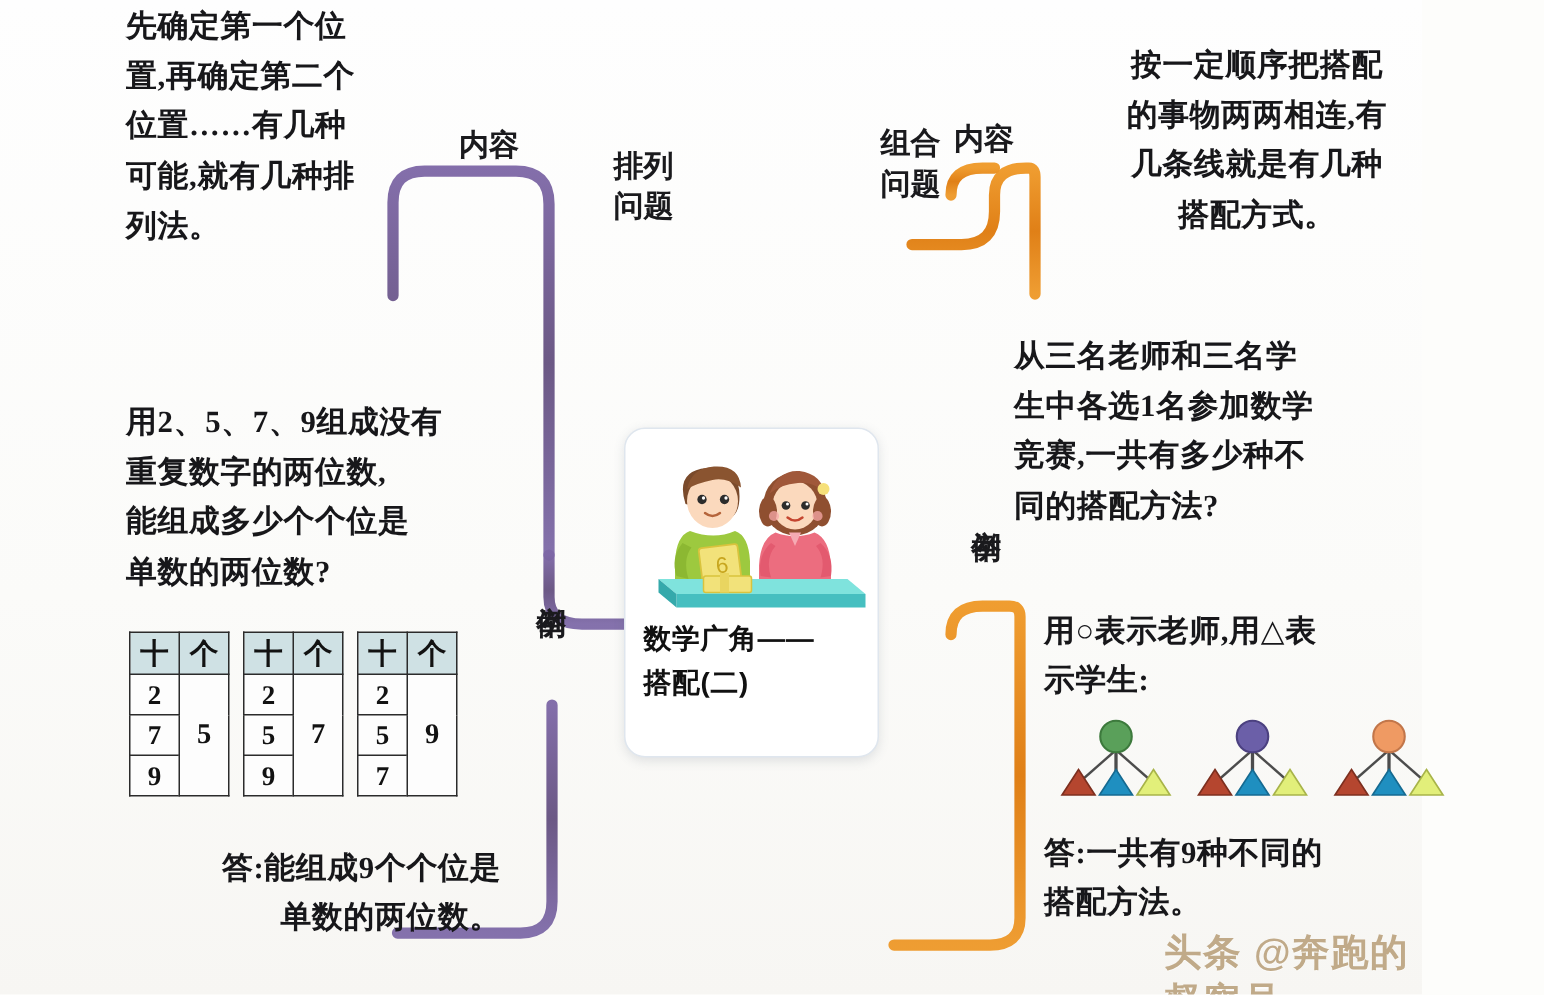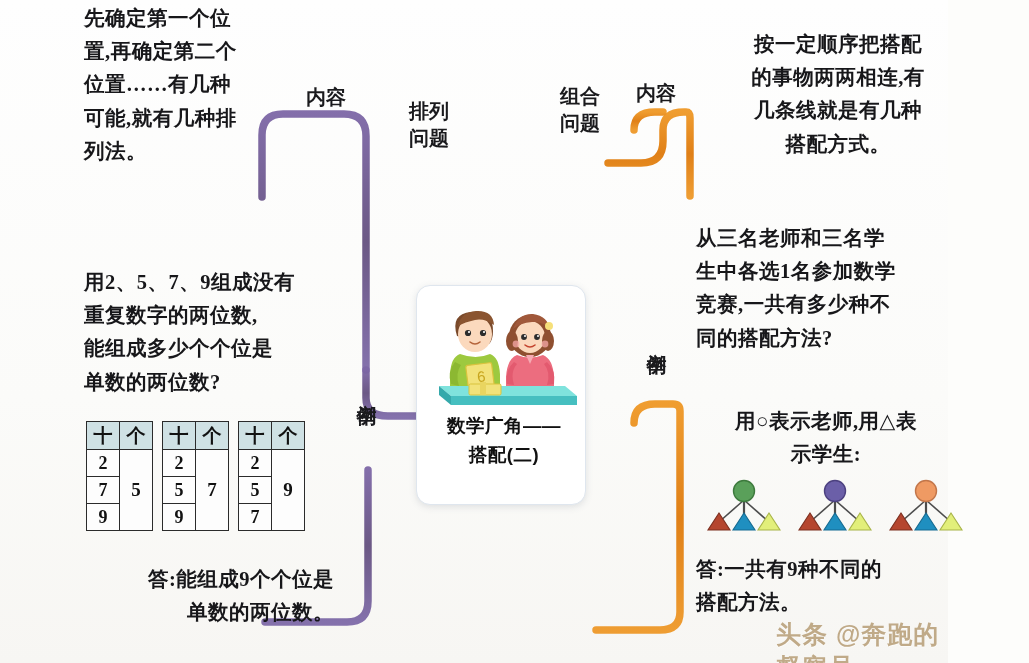--- a/index.html
+++ b/index.html
@@ -78,21 +78,20 @@
     left: 12px;
     top: 126px;
     width: 150px;
     font-size: 18.5px;
     font-weight: 700;
     color: #111;
     line-height: 1.55;
     white-space: pre-line;
     font-family: "Liberation Sans", sans-serif;
     letter-spacing: 0.5px;
-    text-align: center;
   }
 
   
   #tables {
     position: absolute;
     left: 86px;
     top: 421px;
     display: flex;
     gap: 9px;
   }
@@ -265,21 +264,21 @@
   <div class="txt blk" style="left:84px; top:563px; width:250px;text-align:right;">答:能组成9个个位是
 单数的两位数。</div>
 
   <div class="lbl" style="left:306px; top:84px;">内容</div>
 
   <div class="lbl" style="left:409px; top:98px;">排列
 问题</div>
 
   <div class="lbl vert" style="left:353px; top:388px; height:62px;">举例</div>
 
-  <div class="lbl" style="left:560px; top:83px;text-align:center;">组合
+  <div class="lbl" style="left:587px; top:83px;text-align:center;">组合
 问题</div>
 
   <div class="lbl" style="left:636px; top:80px;">内容</div>
 
   <div class="lbl vert" style="left:643px; top:337px; height:62px;">举例</div>
 
   <div id="center-node">
     <svg id="illus" viewBox="0 0 168 118">
 
       <g>
@@ -327,26 +326,26 @@
     </svg>
     <div id="center-title">数学广角——
 搭配(二)</div>
   </div>
 
   <div class="txt blk" style="left:722px; top:28px; width:232px;text-align:center;">按一定顺序把搭配
 的事物两两相连,有
 几条线就是有几种
 搭配方式。</div>
 
-  <div class="txt blk" style="left:696px; top:222px; width:258px;">从三名老师和三名学
+  <div class="txt blk" style="left:676px; top:222px; width:258px;">从三名老师和三名学
 生中各选1名参加数学
 竞赛,一共有多少种不
 同的搭配方法?</div>
 
-  <div class="txt blk" style="left:696px; top:405px; width:260px;text-align:center;">用○表示老师,用△表
+  <div class="txt blk" style="left:696px; top:405px; width:260px;">用○表示老师,用△表
 示学生:</div>
 
   <div id="trees">
     <svg class="tree" viewBox="0 0 77 56">
       <line x1="38" y1="22" x2="13" y2="44" stroke="#4c4c4c" stroke-width="1.6"></line>
       <line x1="38" y1="22" x2="38" y2="44" stroke="#4c4c4c" stroke-width="2.2"></line>
       <line x1="38" y1="22" x2="63" y2="44" stroke="#4c4c4c" stroke-width="1.6"></line>
       <circle cx="38" cy="13" r="10.5" fill="#5aa05a" stroke="#3d7a3d" stroke-width="1.4"></circle>
       <polygon points="13,35 24,52 2,52" fill="#b5462f" stroke="#7d2f1f" stroke-width="1.1"></polygon>
       <polygon points="38,35 49,52 27,52" fill="#1f8fc0" stroke="#156a91" stroke-width="1.1"></polygon>

